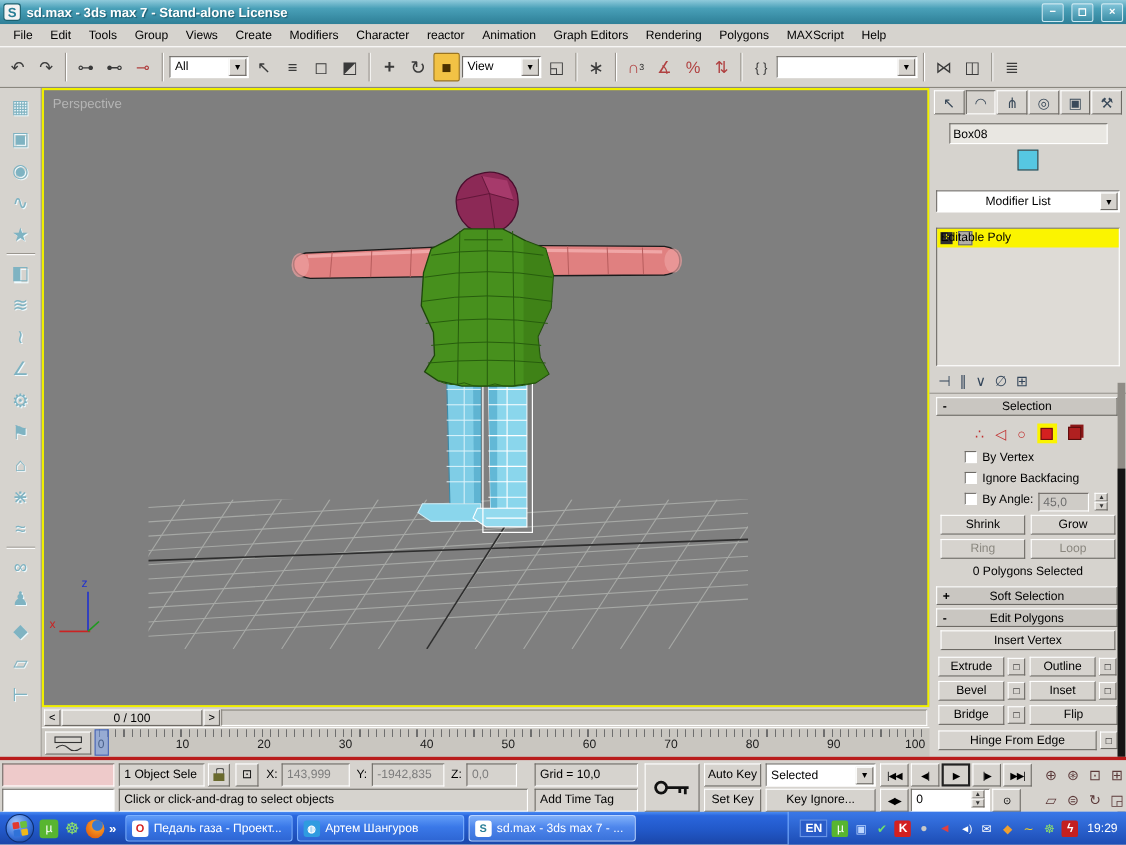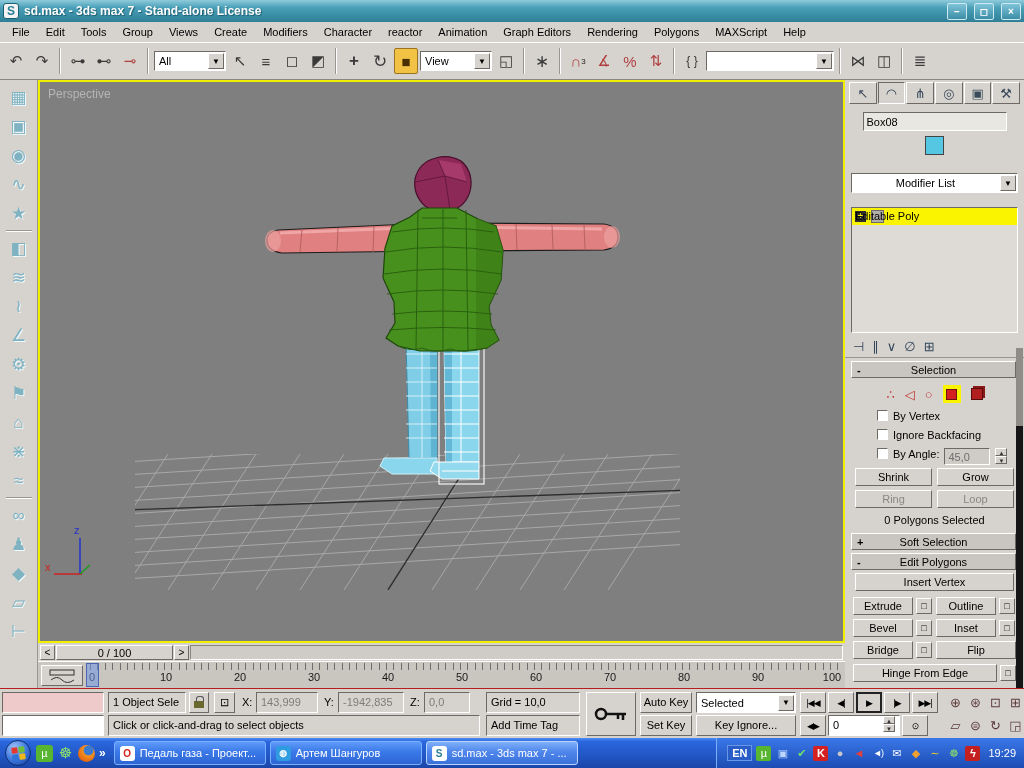--- a/index.html
+++ b/index.html
@@ -90,32 +90,32 @@
 .fullbtn{margin:3px 10px;}
 .hingerow{display:flex;gap:3px;padding:2px 8px;align-items:center;}
 .hingerow .pbtn{flex:1;}
 .pscroll{position:absolute;right:1px;top:268px;width:7px;height:418px;background:#8f8c86;}
 .pscroll .thumb{position:absolute;left:0;top:78px;width:7px;height:330px;background:#151515;}
 
 
 .timerow{position:absolute;left:38px;top:643px;width:807px;height:18px;background:#d6d3ce;display:flex;align-items:center;padding:1px 2px;gap:1px;}
 .tlbtn{width:15px;height:15px;background:#d6d3ce;border:1px solid #fff;border-right-color:#6d6a65;border-bottom-color:#6d6a65;
  text-align:center;line-height:13px;font-size:10px;}
-.tslider{width:117px;height:15px;background:#d6d3ce;border:1px solid #fff;border-right-color:#6d6a65;border-bottom-color:#6d6a65;text-align:center;line-height:14px;}
+.tslider{width:128px;height:15px;background:#d6d3ce;border:1px solid #fff;border-right-color:#6d6a65;border-bottom-color:#6d6a65;text-align:center;line-height:14px;}
 .ttrack{flex:1;height:15px;border:1px solid #8a877f;border-bottom-color:#fff;border-right-color:#fff;background:#cfccc7;}
 .trackbar{position:absolute;left:38px;top:661px;width:807px;height:27px;background:#c9c6c0;border-top:1px solid #fff;}
 .mce-btn{position:absolute;left:3px;top:3px;width:42px;height:21px;background:#d6d3ce;border:1px solid #fff;border-right-color:#6d6a65;border-bottom-color:#6d6a65;display:flex;align-items:center;justify-content:center;}
 .ruler{position:absolute;left:48px;top:0;right:2px;bottom:0;}
 .ticks{position:absolute;left:4px;right:4px;top:1px;height:7px;
  background:repeating-linear-gradient(90deg,#6e6e6e 0 1px,transparent 1px 7.4px);}
 .ticknum{position:absolute;top:9px;width:30px;text-align:center;color:#1a1a1a;}
 .frame-marker{position:absolute;left:0;top:1px;width:13px;height:24px;background:rgba(110,150,225,0.55);border:1px solid #4a66b4;}
 
 
-.statusbar{position:absolute;left:0;top:688px;width:1024px;height:50px;background:#d6d3ce;border-top:1px solid #b91c1c;}
+.statusbar{position:absolute;left:0;top:688px;width:1024px;height:50px;background:#d6d3ce;border-top:3px solid #b91c1c;}
 .sunk{position:absolute;border:1px solid #6d6a65;border-right-color:#fff;border-bottom-color:#fff;background:#d6d3ce;
  line-height:19px;padding:0 4px;white-space:nowrap;overflow:hidden;height:21px;}
 .sbtn{position:absolute;background:#d6d3ce;border:1px solid #fff;border-right-color:#6d6a65;border-bottom-color:#6d6a65;
  text-align:center;line-height:19px;height:21px;}
 .slabel{position:absolute;line-height:21px;}
 .sfield{color:#7c7c7c;}
 .lockbtn{position:absolute;left:189px;top:3px;width:20px;height:21px;background:#d6d3ce;border:1px solid #fff;border-right-color:#6d6a65;border-bottom-color:#6d6a65;display:flex;align-items:flex-end;justify-content:center;padding-bottom:4px;}
 .lockbody{position:relative;width:10px;height:7px;background:#6a6a2e;}
 .lockbody::before{content:"";position:absolute;left:2px;top:-5px;width:6px;height:5px;border:1.5px solid #555;border-bottom:none;border-radius:3px 3px 0 0;}
 .navgrid{position:absolute;left:946px;top:2px;display:grid;grid-template-columns:repeat(4,19px);grid-auto-rows:22px;gap:1px;}

